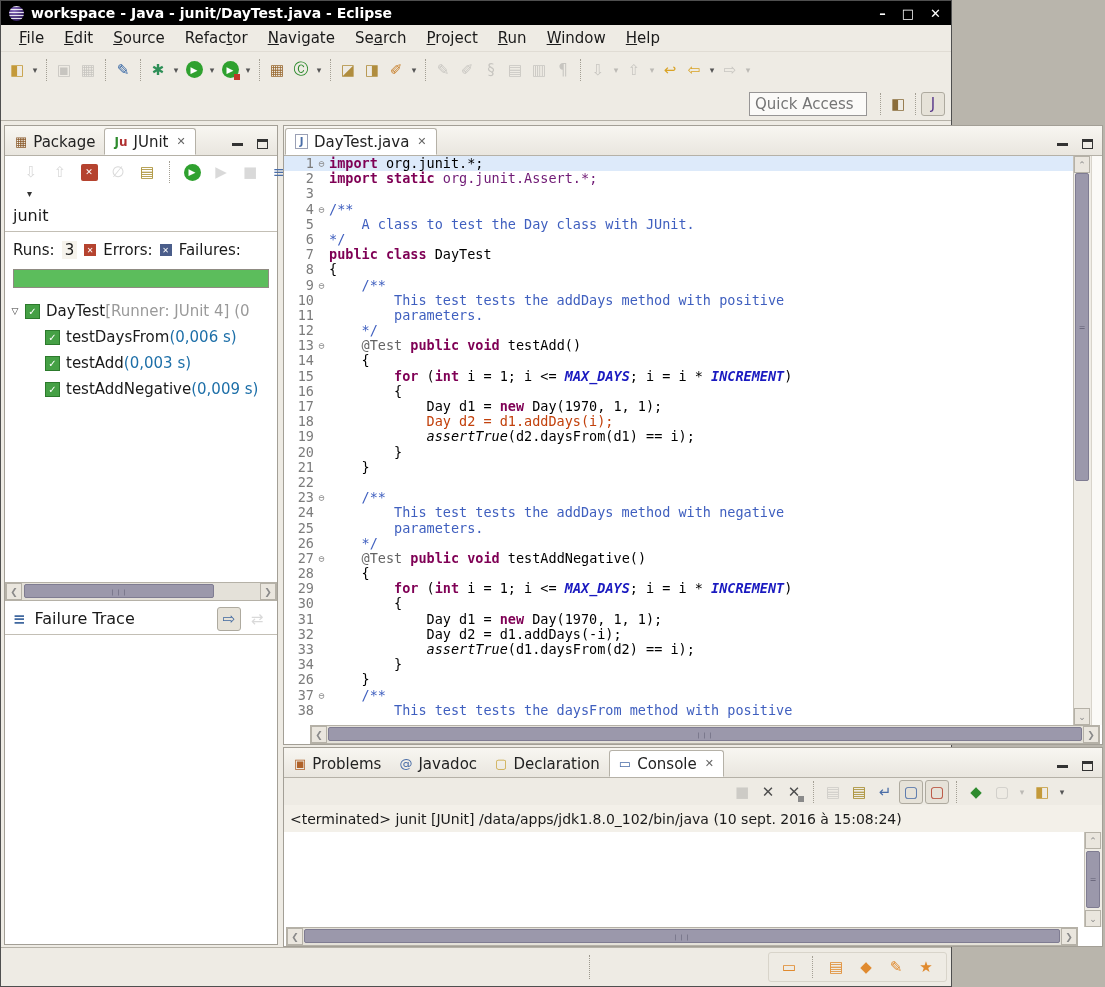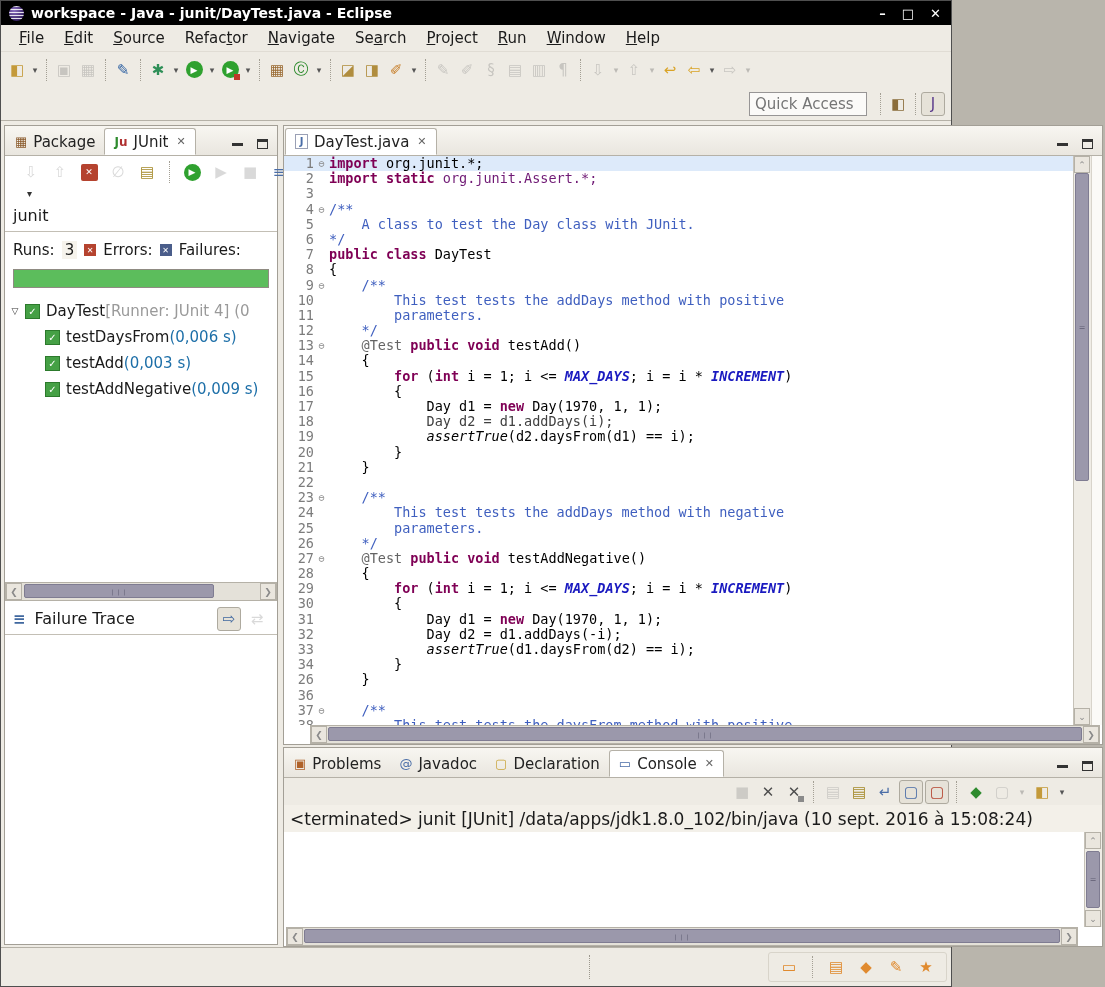--- a/index.html
+++ b/index.html
@@ -108,21 +108,21 @@
   .cl.cur { background:#ddeafa; }
   .ln { width:30px; text-align:right; color:#7c7c7c; flex:none; }
   .fold { width:15px; color:#8a8a8a; font-size:10px; text-align:center; flex:none; }
   .tk-kw { font-weight:bold;text-align:center; } .tk-sf { font-weight:bold; font-style:italic; } .tk-sm { font-style:italic; }
   .overview { width:11px; background:#fbfaf7; border-left:1px solid #d8d4cb; flex:none; }
   .editor-h { margin-left:26px; margin-right:2px; }
 
   
   .console-toolbar { height:27px; flex:none; display:flex; justify-content:flex-end; align-items:center;
                      padding-right:34px; gap:2px; background:#eeebe4; }
-  .console-title { height:27px; flex:none; font-size:17px; display:flex; align-items:center;
+  .console-title { height:27px; flex:none; font-size:14px; display:flex; align-items:center;
                    padding-left:6px; background:#f3f0e9; white-space:nowrap; overflow:hidden; }
   .console-body { flex:1; background:#fff; display:flex; }
   .console-main { flex:1; }
   .console-h { margin:0 24px 0 2px; }
 
   
   .statusbar { position:absolute; bottom:0; left:0; right:0; height:39px; background:#eeebe4;
                border-top:1px solid #b5b1a7; display:flex; align-items:center; }
   .grip { border-left:1px dotted #9b978c; height:24px; margin-left:588px; }
   .sb-icons { margin-left:auto; margin-right:4px; display:flex; align-items:center; gap:6px;
@@ -334,39 +334,38 @@
             <div class="cl"><span class="ln">8</span><span class="fold"></span><span style="white-space: pre;"><span class="tk-pl" style="color: rgb(0, 0, 0);">{</span></span></div>
             <div class="cl"><span class="ln">9</span><span class="fold">⊖</span><span style="white-space: pre;"><span class="tk-com" style="color: rgb(63, 95, 191);">    /**</span></span></div>
             <div class="cl"><span class="ln">10</span><span class="fold"></span><span style="white-space: pre;"><span class="tk-com" style="color: rgb(63, 95, 191);">        This test tests the addDays method with positive</span></span></div>
             <div class="cl"><span class="ln">11</span><span class="fold"></span><span style="white-space: pre;"><span class="tk-com" style="color: rgb(63, 95, 191);">        parameters.</span></span></div>
             <div class="cl"><span class="ln">12</span><span class="fold"></span><span style="white-space: pre;"><span class="tk-com" style="color: rgb(63, 95, 191);">    */</span></span></div>
             <div class="cl"><span class="ln">13</span><span class="fold">⊖</span><span style="white-space: pre;"><span class="tk-pl" style="color: rgb(0, 0, 0);">    </span><span class="tk-ann" style="color: rgb(100, 100, 100);">@Test</span><span class="tk-pl" style="color: rgb(0, 0, 0);"> </span><span class="tk-kw" style="color: rgb(127, 0, 85);">public</span><span class="tk-pl" style="color: rgb(0, 0, 0);"> </span><span class="tk-kw" style="color: rgb(127, 0, 85);">void</span><span class="tk-pl" style="color: rgb(0, 0, 0);"> testAdd()</span></span></div>
             <div class="cl"><span class="ln">14</span><span class="fold"></span><span style="white-space: pre;"><span class="tk-pl" style="color: rgb(0, 0, 0);">    {</span></span></div>
             <div class="cl"><span class="ln">15</span><span class="fold"></span><span style="white-space: pre;"><span class="tk-pl" style="color: rgb(0, 0, 0);">        </span><span class="tk-kw" style="color: rgb(127, 0, 85);">for</span><span class="tk-pl" style="color: rgb(0, 0, 0);"> (</span><span class="tk-kw" style="color: rgb(127, 0, 85);">int</span><span class="tk-pl" style="color: rgb(0, 0, 0);"> i = 1; i &lt;= </span><span class="tk-sf" style="color: rgb(26, 26, 192);">MAX_DAYS</span><span class="tk-pl" style="color: rgb(0, 0, 0);">; i = i * </span><span class="tk-sf" style="color: rgb(26, 26, 192);">INCREMENT</span><span class="tk-pl" style="color: rgb(0, 0, 0);">)</span></span></div>
             <div class="cl"><span class="ln">16</span><span class="fold"></span><span style="white-space: pre;"><span class="tk-pl" style="color: rgb(0, 0, 0);">        {</span></span></div>
             <div class="cl"><span class="ln">17</span><span class="fold"></span><span style="white-space: pre;"><span class="tk-pl" style="color: rgb(0, 0, 0);">            Day d1 = </span><span class="tk-kw" style="color: rgb(127, 0, 85);">new</span><span class="tk-pl" style="color: rgb(0, 0, 0);"> Day(1970, 1, 1);</span></span></div>
-            <div class="cl"><span class="ln">18</span><span class="fold"></span><span style="white-space: pre;"><span class="tk-pl" style="color: #404040;">            Day d2 = d1.addDays(i);</span></span></div>
+            <div class="cl"><span class="ln">18</span><span class="fold"></span><span style="white-space: pre;"><span class="tk-pl" style="color: #c2410c;">            Day d2 = d1.addDays(i);</span></span></div>
             <div class="cl"><span class="ln">19</span><span class="fold"></span><span style="white-space: pre;"><span class="tk-pl" style="color: rgb(0, 0, 0);">            </span><span class="tk-sm" style="color: rgb(0, 0, 0);">assertTrue</span><span class="tk-pl" style="color: rgb(0, 0, 0);">(d2.daysFrom(d1) == i);</span></span></div>
             <div class="cl"><span class="ln">20</span><span class="fold"></span><span style="white-space: pre;"><span class="tk-pl" style="color: rgb(0, 0, 0);">        }</span></span></div>
             <div class="cl"><span class="ln">21</span><span class="fold"></span><span style="white-space: pre;"><span class="tk-pl" style="color: rgb(0, 0, 0);">    }</span></span></div>
             <div class="cl"><span class="ln">22</span><span class="fold"></span><span style="white-space: pre;"></span></div>
             <div class="cl"><span class="ln">23</span><span class="fold">⊖</span><span style="white-space: pre;"><span class="tk-com" style="color: rgb(63, 95, 191);">    /**</span></span></div>
             <div class="cl"><span class="ln">24</span><span class="fold"></span><span style="white-space: pre;"><span class="tk-com" style="color: rgb(63, 95, 191);">        This test tests the addDays method with negative</span></span></div>
             <div class="cl"><span class="ln">25</span><span class="fold"></span><span style="white-space: pre;"><span class="tk-com" style="color: rgb(63, 95, 191);">        parameters.</span></span></div>
             <div class="cl"><span class="ln">26</span><span class="fold"></span><span style="white-space: pre;"><span class="tk-com" style="color: rgb(63, 95, 191);">    */</span></span></div>
             <div class="cl"><span class="ln">27</span><span class="fold">⊖</span><span style="white-space: pre;"><span class="tk-pl" style="color: rgb(0, 0, 0);">    </span><span class="tk-ann" style="color: rgb(100, 100, 100);">@Test</span><span class="tk-pl" style="color: rgb(0, 0, 0);"> </span><span class="tk-kw" style="color: rgb(127, 0, 85);">public</span><span class="tk-pl" style="color: rgb(0, 0, 0);"> </span><span class="tk-kw" style="color: rgb(127, 0, 85);">void</span><span class="tk-pl" style="color: rgb(0, 0, 0);"> testAddNegative()</span></span></div>
             <div class="cl"><span class="ln">28</span><span class="fold"></span><span style="white-space: pre;"><span class="tk-pl" style="color: rgb(0, 0, 0);">    {</span></span></div>
             <div class="cl"><span class="ln">29</span><span class="fold"></span><span style="white-space: pre;"><span class="tk-pl" style="color: rgb(0, 0, 0);">        </span><span class="tk-kw" style="color: rgb(127, 0, 85);">for</span><span class="tk-pl" style="color: rgb(0, 0, 0);"> (</span><span class="tk-kw" style="color: rgb(127, 0, 85);">int</span><span class="tk-pl" style="color: rgb(0, 0, 0);"> i = 1; i &lt;= </span><span class="tk-sf" style="color: rgb(26, 26, 192);">MAX_DAYS</span><span class="tk-pl" style="color: rgb(0, 0, 0);">; i = i * </span><span class="tk-sf" style="color: rgb(26, 26, 192);">INCREMENT</span><span class="tk-pl" style="color: rgb(0, 0, 0);">)</span></span></div>
             <div class="cl"><span class="ln">30</span><span class="fold"></span><span style="white-space: pre;"><span class="tk-pl" style="color: rgb(0, 0, 0);">        {</span></span></div>
             <div class="cl"><span class="ln">31</span><span class="fold"></span><span style="white-space: pre;"><span class="tk-pl" style="color: rgb(0, 0, 0);">            Day d1 = </span><span class="tk-kw" style="color: rgb(127, 0, 85);">new</span><span class="tk-pl" style="color: rgb(0, 0, 0);"> Day(1970, 1, 1);</span></span></div>
             <div class="cl"><span class="ln">32</span><span class="fold"></span><span style="white-space: pre;"><span class="tk-pl" style="color: rgb(0, 0, 0);">            Day d2 = d1.addDays(-i);</span></span></div>
             <div class="cl"><span class="ln">33</span><span class="fold"></span><span style="white-space: pre;"><span class="tk-pl" style="color: rgb(0, 0, 0);">            </span><span class="tk-sm" style="color: rgb(0, 0, 0);">assertTrue</span><span class="tk-pl" style="color: rgb(0, 0, 0);">(d1.daysFrom(d2) == i);</span></span></div>
             <div class="cl"><span class="ln">34</span><span class="fold"></span><span style="white-space: pre;"><span class="tk-pl" style="color: rgb(0, 0, 0);">        }</span></span></div>
             <div class="cl"><span class="ln">26</span><span class="fold"></span><span style="white-space: pre;"><span class="tk-pl" style="color: rgb(0, 0, 0);">    }</span></span></div>
-            <div class="cl"><span class="ln">36</span><span class="fold"></span><span style="white-space: pre;"></span></div>
             <div class="cl"><span class="ln">37</span><span class="fold">⊖</span><span style="white-space: pre;"><span class="tk-com" style="color: rgb(63, 95, 191);">    /**</span></span></div>
             <div class="cl"><span class="ln">38</span><span class="fold"></span><span style="white-space: pre;"><span class="tk-com" style="color: rgb(63, 95, 191);">        This test tests the daysFrom method with positive</span></span></div>
           </div>
         <div class="vscroll">
           <span class="sarr" style="width:16px">⌃</span>
           <span class="vtrack">
               <span class="vthumb" style="top:0;height:308px"></span>
             </span>
           <span class="sarr" style="width:16px">⌄</span>
         </div>

